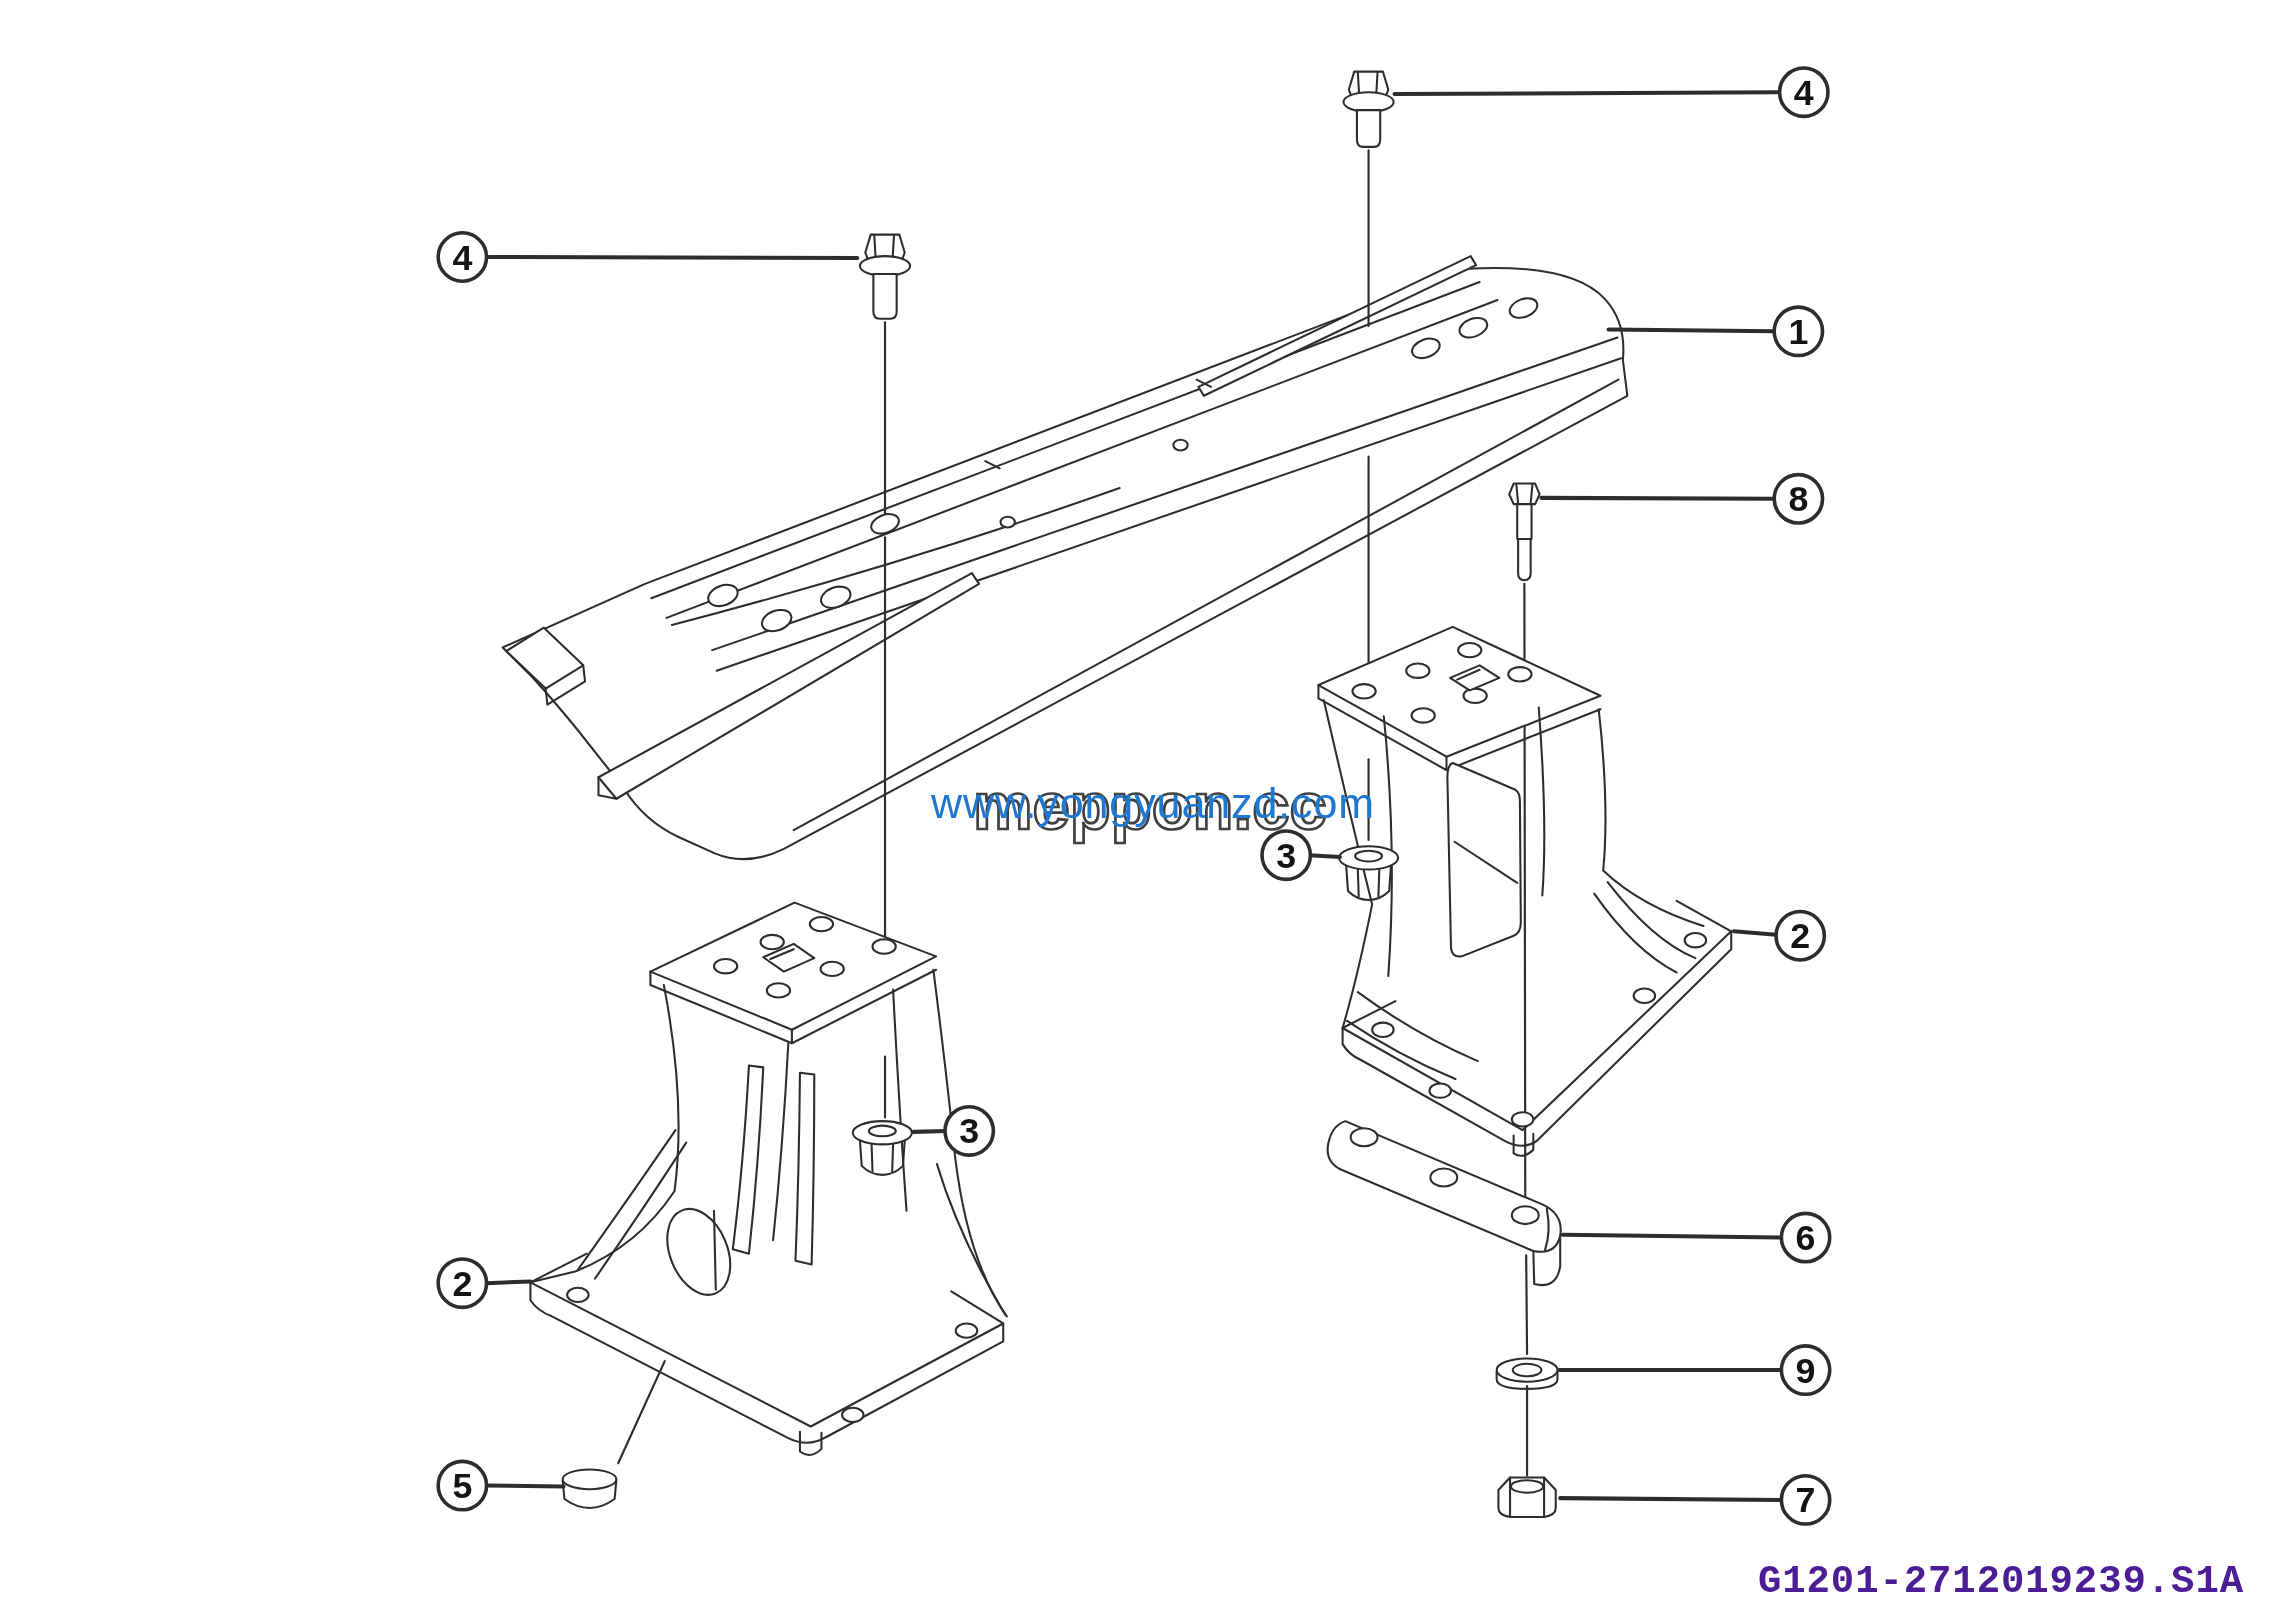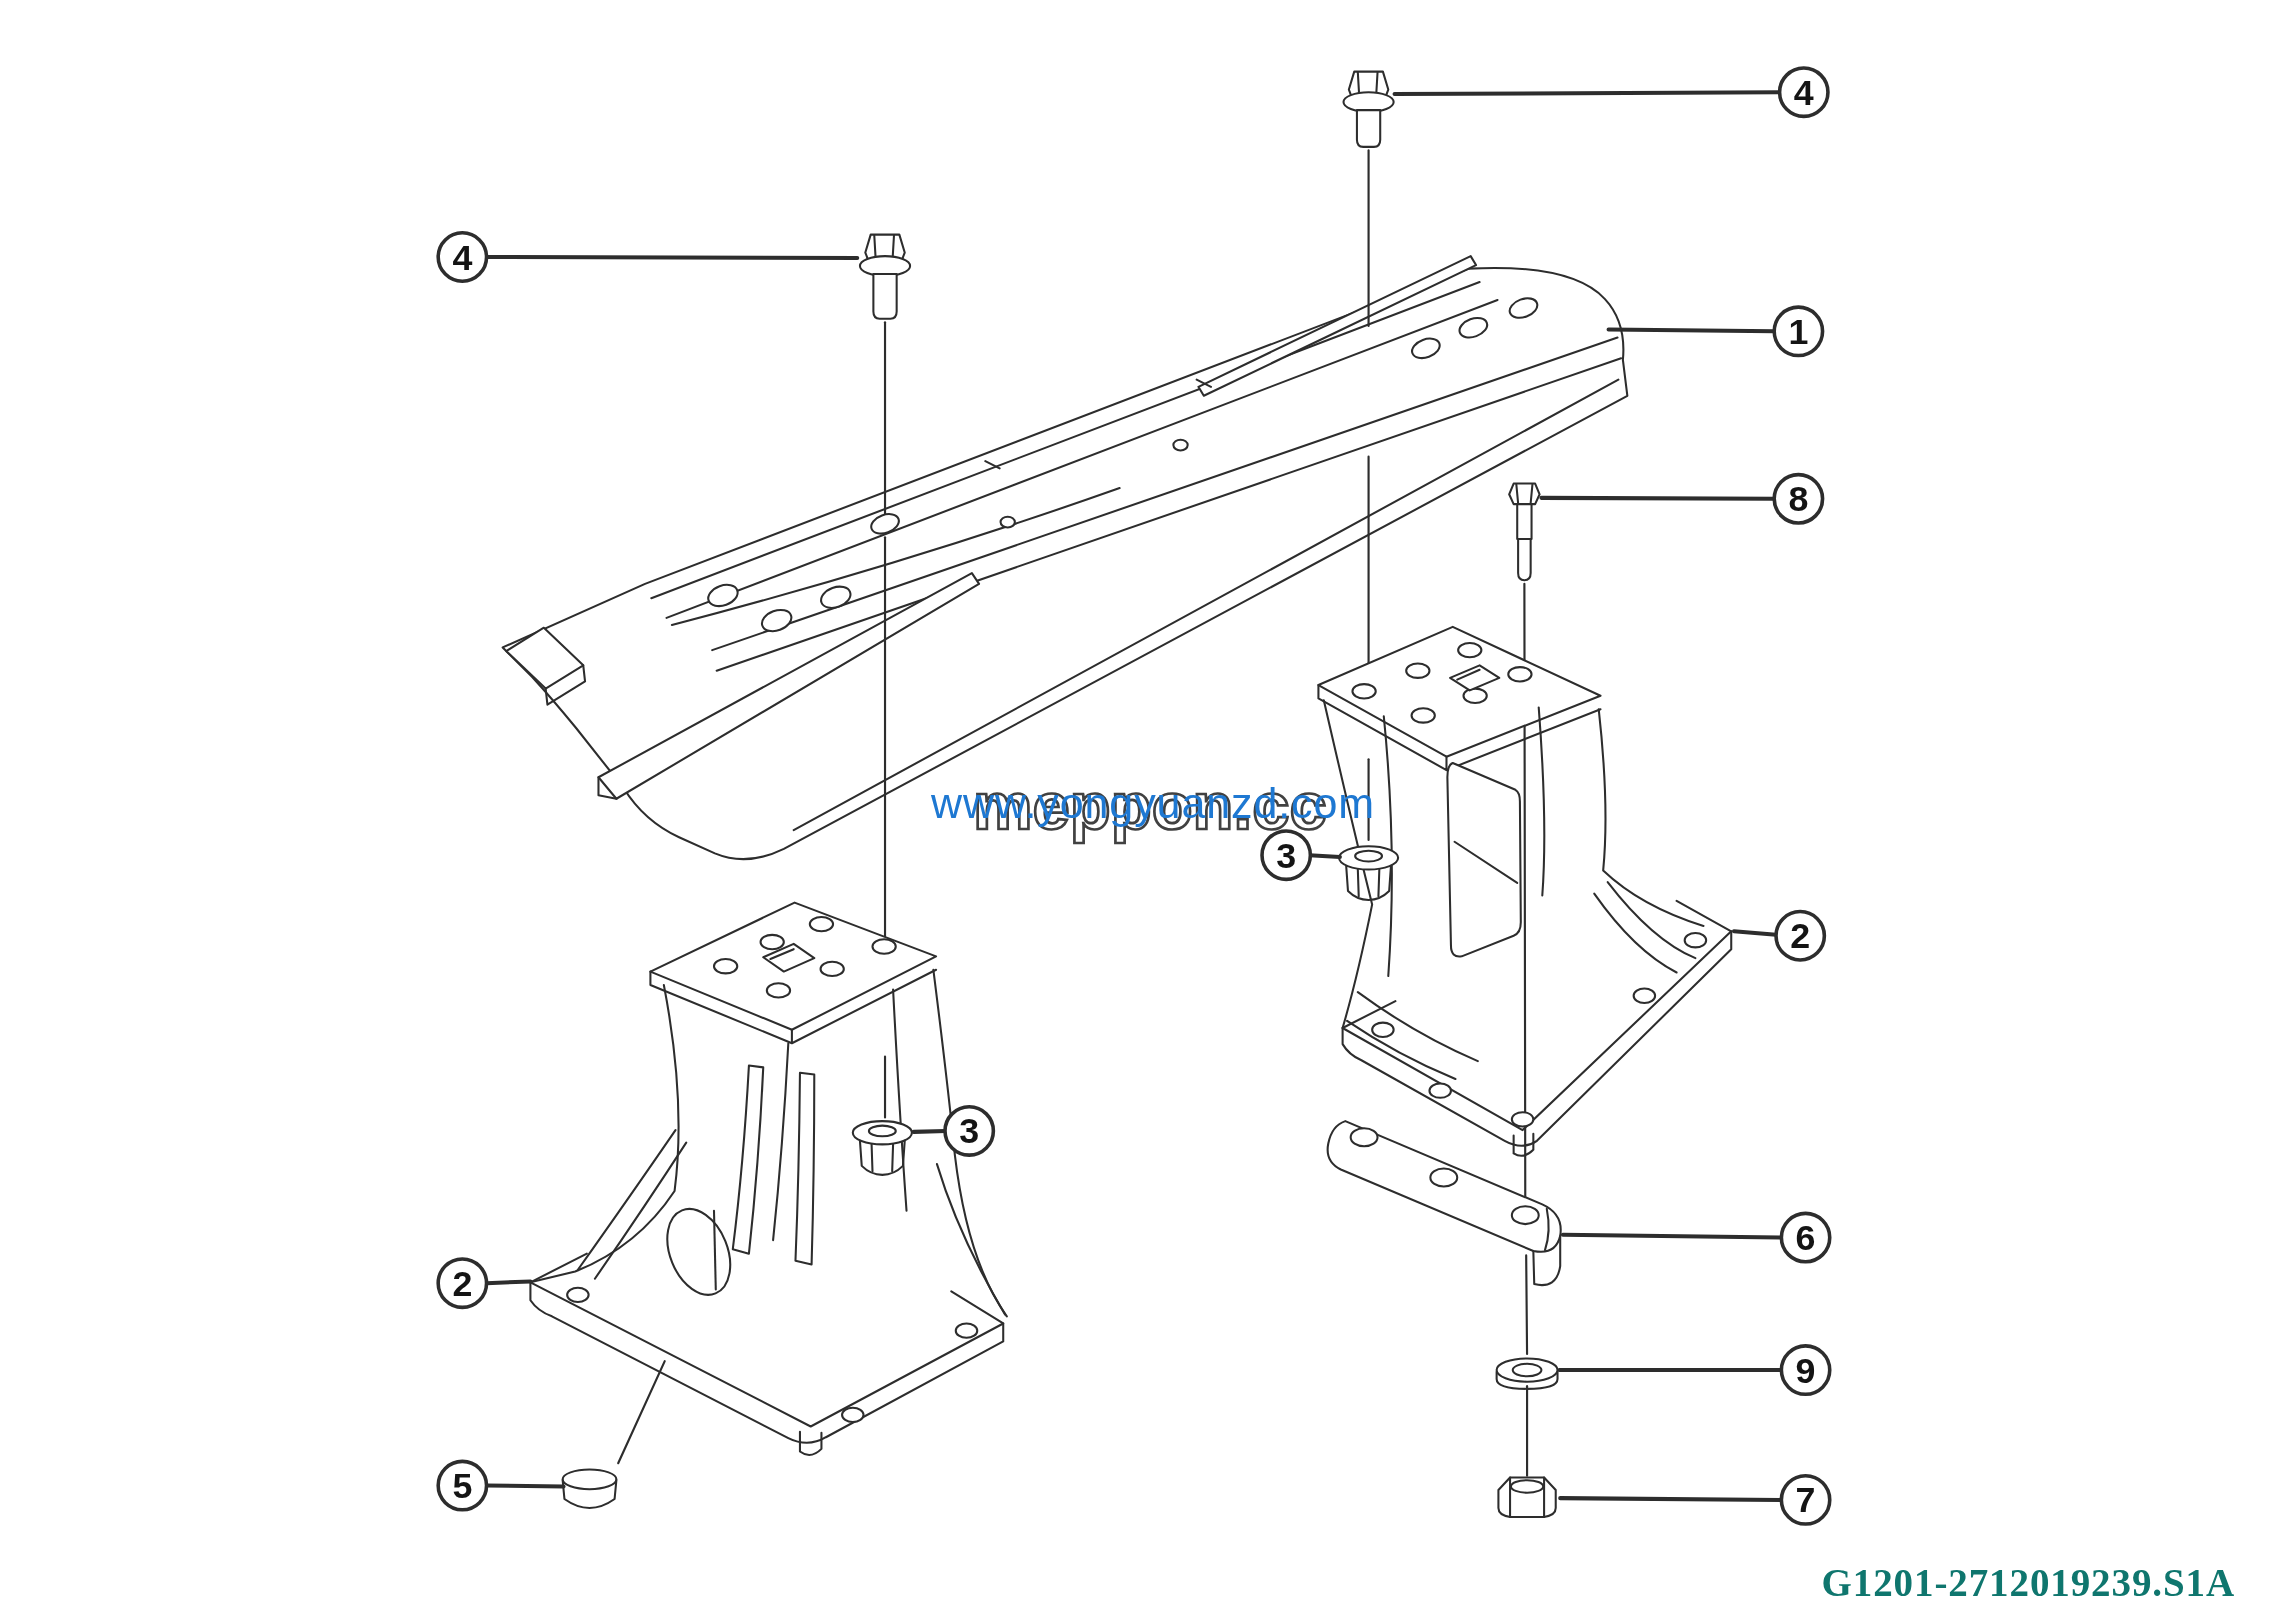--- a/index.html
+++ b/index.html
@@ -14,23 +14,23 @@
      color:rgba(255,255,255,0.78);
      -webkit-text-stroke:2.7px #414141;
      white-space:nowrap;}
   #watermark-blue{
      position:absolute;z-index:3;left:931px;top:779px;
      font-family:"Liberation Sans", sans-serif;
      font-size:43px;font-weight:normal;letter-spacing:0.9px;
      white-space:nowrap;}
   #callout-layer-svg{z-index:4;}
   #doc-number{
-     position:absolute;z-index:5;right:58px;top:1560px;
-     font-family:Liberation Serif, serif;
-     font-size:39px;font-weight:bold;color:#0f766e;letter-spacing:0.9px;}
+     position:absolute;z-index:5;right:49px;top:1560px;
+     font-family:Liberation Mono, monospace;
+     font-size:39px;font-weight:bold;color:#4c1d95;letter-spacing:0.9px;}
   .ln{fill:none;stroke:#2d2d2d;stroke-width:2.3;stroke-linecap:round;stroke-linejoin:round;}
   .lnf{fill:#ffffff;stroke:#2d2d2d;stroke-width:2.3;stroke-linecap:round;stroke-linejoin:round;}
   .thin{fill:none;stroke:#2d2d2d;stroke-width:2.4;stroke-linecap:round;}
 </style>
 </head>
 <body>
 
 <div id="stage">
 
   <svg id="parts-layer" width="2293" height="1619" viewBox="0 0 2560 1808">

